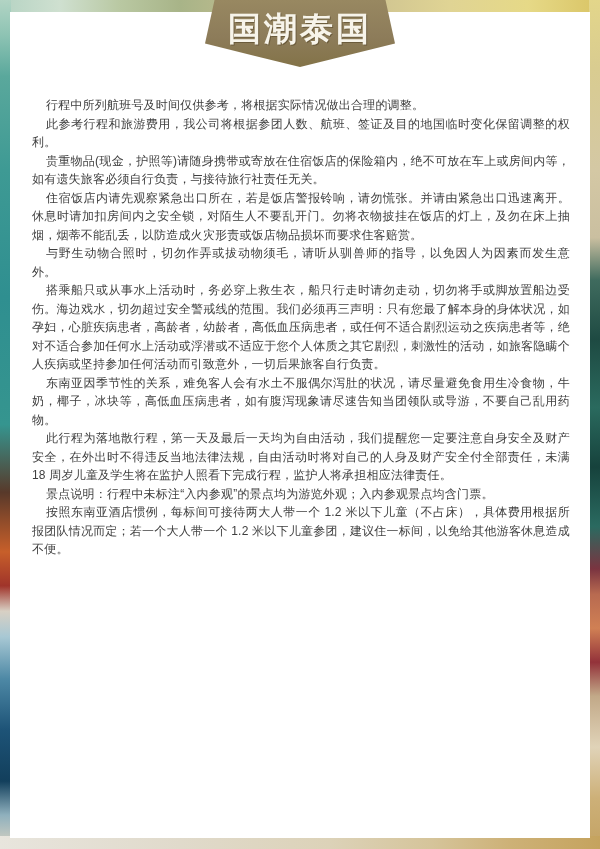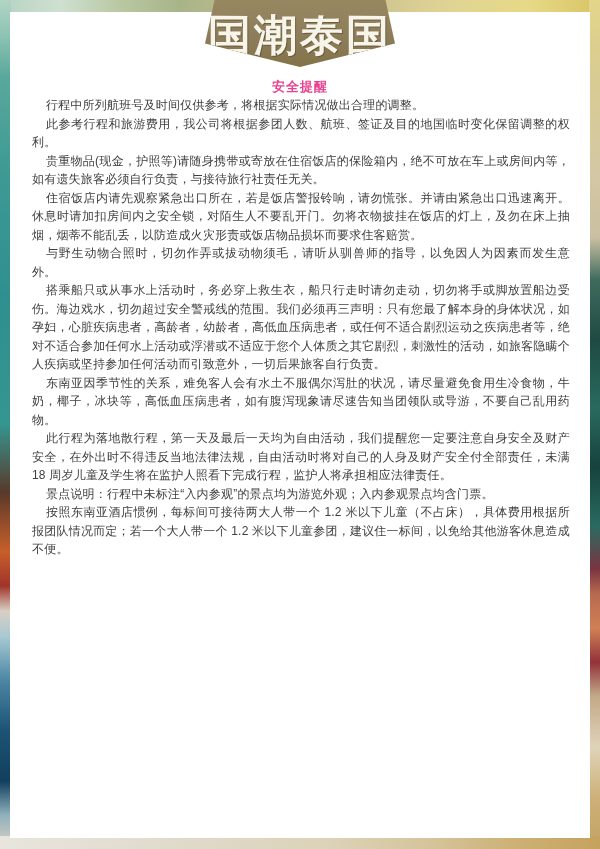--- a/index.html
+++ b/index.html
@@ -44,21 +44,21 @@
   .banner {
     position: absolute; top: 0; left: 50%; transform: translateX(-50%);
     width: 190px; height: 67px; z-index: 3;
     background: linear-gradient(180deg, #988861 0%, #8d7c5a 55%, #837348 100%);
     clip-path: polygon(5% 0, 95% 0, 100% 65%, 50% 100%, 0 65%);
     display: flex; justify-content: center; align-items: flex-start;
   }
   .banner-text {
     margin-top: 7px;
     color: #f7f4ea;
-    font-size: 43px; font-weight: bold; letter-spacing: 3px;
+    font-size: 33px; font-weight: bold; letter-spacing: 3px;
     text-shadow: 1px 1px 0 rgba(80, 66, 38, 0.55);
     white-space: nowrap;
   }
   .section-title {
     position: absolute; top: 66px; left: 0; right: 0;
     text-align: center;
     font-size: 13px; font-weight: bold;
     letter-spacing: 1px;
   }
   .text-block {
@@ -76,21 +76,20 @@
 </style>
 </head>
 <body>
 
 <div class="bg-top"></div>
 <div class="bg-left"></div>
 <div class="bg-right"></div>
 <div class="bg-bottom"></div>
 
 <div class="card">
-  <div class="section-title" style="color:#e8418f;">安全提醒</div>
 
   <div class="text-block">
     <p>行程中所列航班号及时间仅供参考，将根据实际情况做出合理的调整。</p>
     <p>此参考行程和旅游费用，我公司将根据参团人数、航班、签证及目的地国临时变化保留调整的权利。</p>
     <p>贵重物品(现金，护照等)请随身携带或寄放在住宿饭店的保险箱内，绝不可放在车上或房间内等，如有遗失旅客必须自行负责，与接待旅行社责任无关。</p>
     <p>住宿饭店内请先观察紧急出口所在，若是饭店警报铃响，请勿慌张。并请由紧急出口迅速离开。休息时请加扣房间内之安全锁，对陌生人不要乱开门。勿将衣物披挂在饭店的灯上，及勿在床上抽烟，烟蒂不能乱丢，以防造成火灾形责或饭店物品损坏而要求住客赔赏。</p>
     <p>与野生动物合照时，切勿作弄或拔动物须毛，请听从驯兽师的指导，以免因人为因素而发生意外。</p>
     <p>搭乘船只或从事水上活动时，务必穿上救生衣，船只行走时请勿走动，切勿将手或脚放置船边受伤。海边戏水，切勿超过安全警戒线的范围。我们必须再三声明：只有您最了解本身的身体状况，如孕妇，心脏疾病患者，高龄者，幼龄者，高低血压病患者，或任何不适合剧烈运动之疾病患者等，绝对不适合参加任何水上活动或浮潜或不适应于您个人体质之其它剧烈，刺激性的活动，如旅客隐瞒个人疾病或坚持参加任何活动而引致意外，一切后果旅客自行负责。</p>
     <p>东南亚因季节性的关系，难免客人会有水土不服偶尔泻肚的状况，请尽量避免食用生冷食物，牛奶，椰子，冰块等，高低血压病患者，如有腹泻现象请尽速告知当团领队或导游，不要自己乱用药物。</p>
     <p>此行程为落地散行程，第一天及最后一天均为自由活动，我们提醒您一定要注意自身安全及财产安全，在外出时不得违反当地法律法规，自由活动时将对自己的人身及财产安全付全部责任，未满 18 周岁儿童及学生将在监护人照看下完成行程，监护人将承担相应法律责任。</p>

